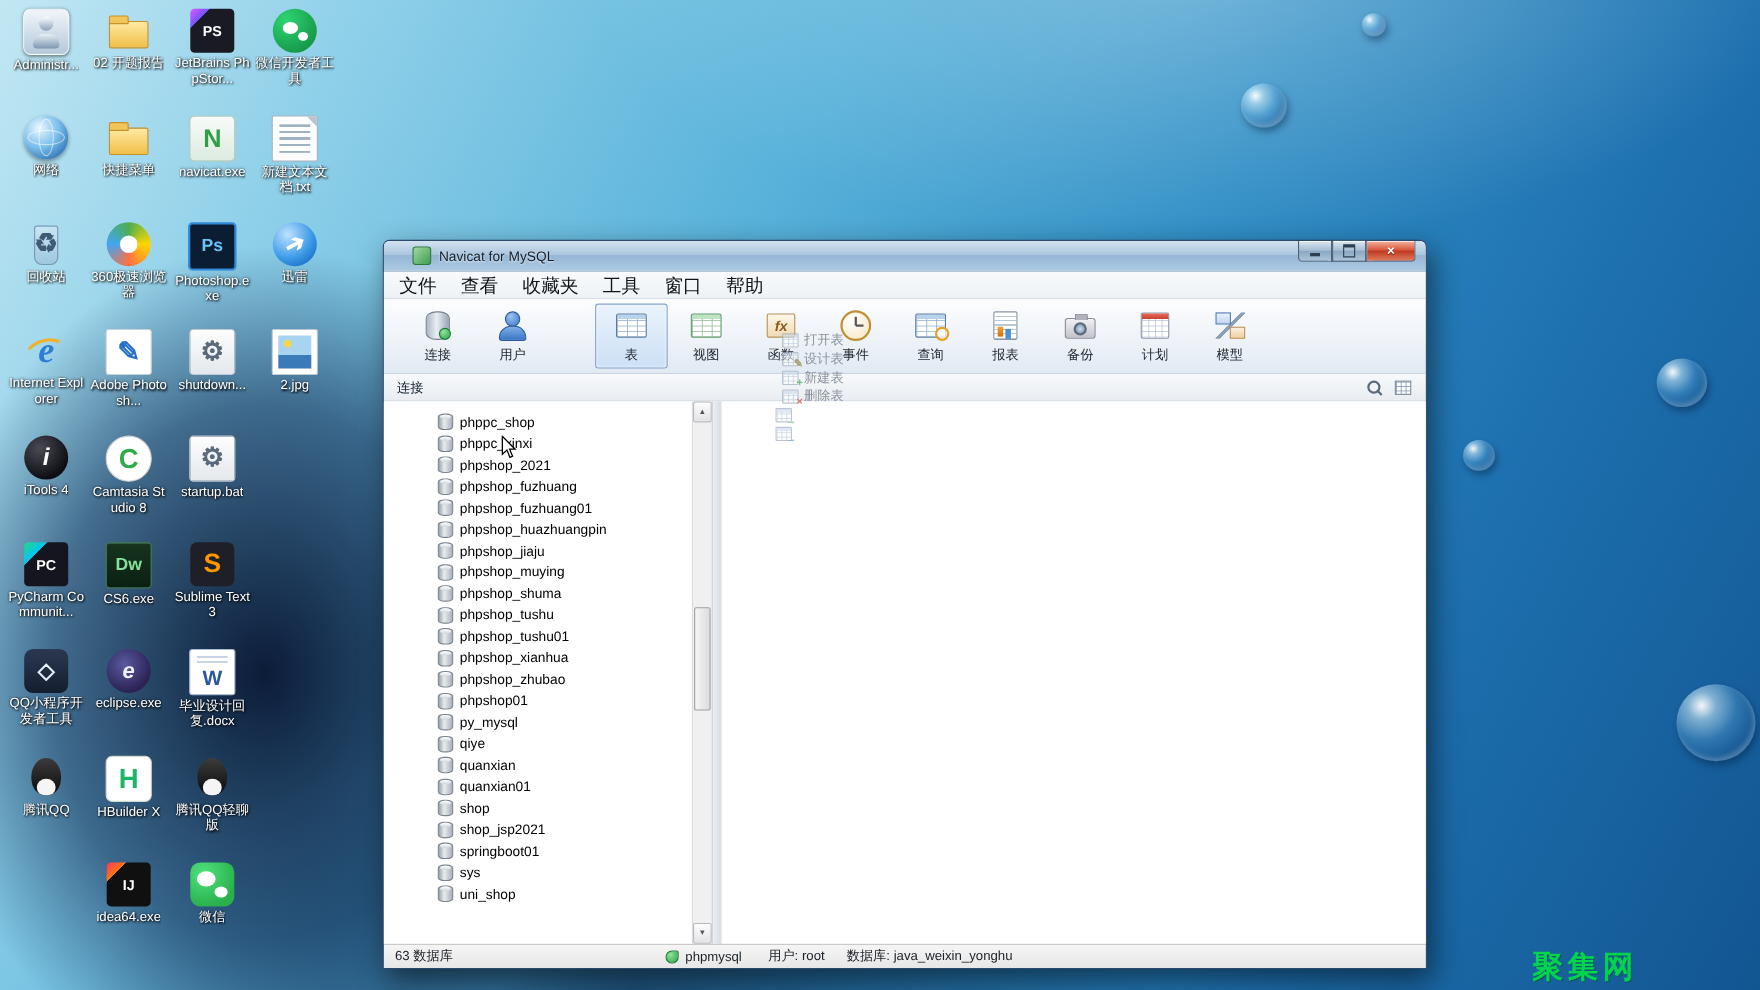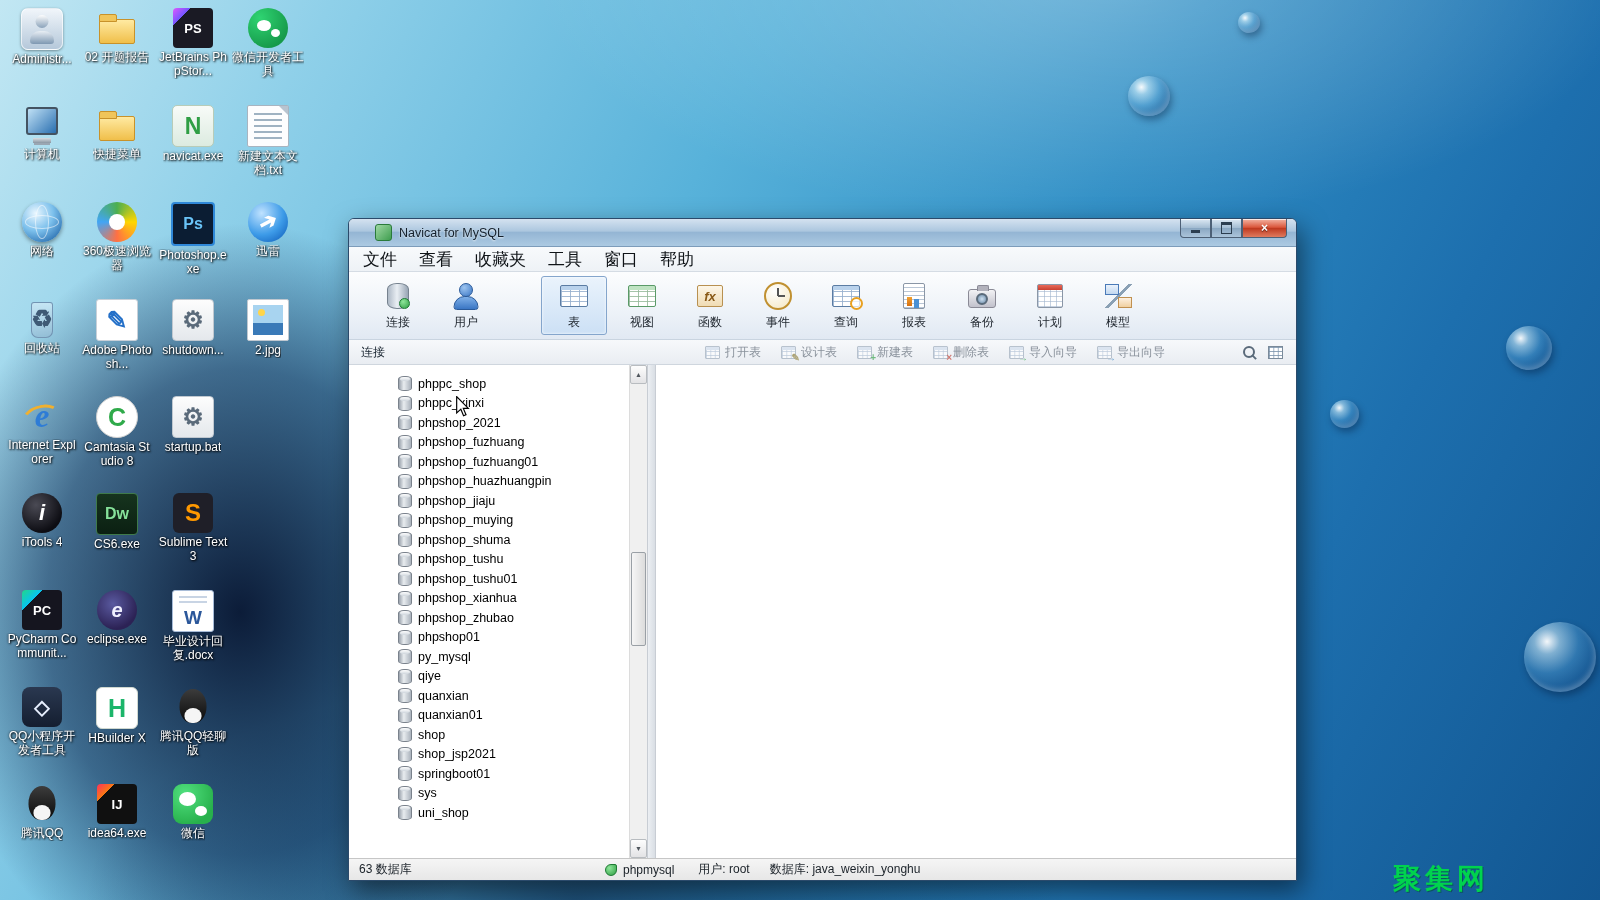--- a/index.html
+++ b/index.html
@@ -174,21 +174,21 @@
   .i-sched{width:24px;height:22px;background-color:#fff;border:1px solid #8a96a6;border-radius:2px;
     background-image:linear-gradient(rgba(160,180,205,.6) 1px,transparent 1px),linear-gradient(90deg,rgba(160,180,205,.6) 1px,transparent 1px);background-size:6px 5px;background-position:0 6px;}
   .i-sched::before{content:"";position:absolute;top:0;left:0;right:0;height:5px;background:linear-gradient(#e86a5a,#c84030);}
   .i-model{width:27px;height:24px;background:linear-gradient(135deg,transparent 46%,#8aa0b4 46% 54%,transparent 54%);}
   .i-model::before{content:"";position:absolute;left:0;top:0;width:12px;height:9px;background:linear-gradient(#eaf2fc,#c2d8f0);border:1px solid #4a7ab8;}
   .i-model::after{content:"";position:absolute;right:0;bottom:0;width:12px;height:9px;background:linear-gradient(#fdf0e0,#f0d0a0);border:1px solid #c09050;}
 
   .subtoolbar{height:24px;flex:none;display:flex;align-items:center;font-size:12px;
     background:linear-gradient(#f7f9fb,#e9edf2);border-bottom:1px solid #cfd6de;}
   .sub-left{width:334px;flex:none;padding-left:12px;color:#14202c;}
-  .sub-actions{display:flex;align-items:center;}
+  .sub-actions{display:flex;align-items:center;flex-direction:column;}
   .sub-btn{display:flex;align-items:center;gap:5px;padding:0 10px;color:#8a929c;}
   .mi{width:13px;height:11px;position:relative;background-color:#fff;border:1px solid #9aa8b8;border-radius:1px;opacity:.65;
     background-image:linear-gradient(#cfdcec 3px,transparent 3px),linear-gradient(rgba(160,180,205,.7) 1px,transparent 1px),linear-gradient(90deg,rgba(160,180,205,.7) 1px,transparent 1px);
     background-size:100% 100%,100% 4px,4.4px 100%;}
   .mig{position:absolute;right:-5px;bottom:-5px;font-size:10px;font-weight:bold;line-height:1;}
   .sub-right{margin-left:auto;display:flex;align-items:center;gap:13px;padding-right:13px;}
   .mini-mag{width:8px;height:8px;border:2px solid #5a6a7a;border-radius:50%;position:relative;}
   .mini-mag::after{content:"";position:absolute;right:-4px;bottom:-2px;width:6px;height:2px;background:#5a6a7a;transform:rotate(45deg);}
   .mini-grid{width:13px;height:11px;background-color:#fff;border:1px solid #7a8a9a;
     background-image:linear-gradient(rgba(120,145,170,.8) 1px,transparent 1px),linear-gradient(90deg,rgba(120,145,170,.8) 1px,transparent 1px);background-size:4.4px 4px;}
@@ -227,24 +227,20 @@
   <div class="drop" style="left:1524px;top:622px;width:72px;height:70px;"></div>
   <div class="drop" style="left:1238px;top:12px;width:22px;height:21px;"></div>
 
   <div id="desktop-icons">
       <div class="dcol" style="left: 6px;">
         <div class="ditem">
           <div class="tile t-user"></div>
           <div class="dlabel">Administr...</div>
         </div>
         <div class="ditem">
-          <div class="tile t-computer"></div>
-          <div class="dlabel">计算机</div>
-        </div>
-        <div class="ditem">
           <div class="tile t-network"></div>
           <div class="dlabel">网络</div>
         </div>
         <div class="ditem">
           <div class="tile t-recycle">
             <span class="g">♻</span>
           </div>
           <div class="dlabel">回收站</div>
         </div>
         <div class="ditem">

